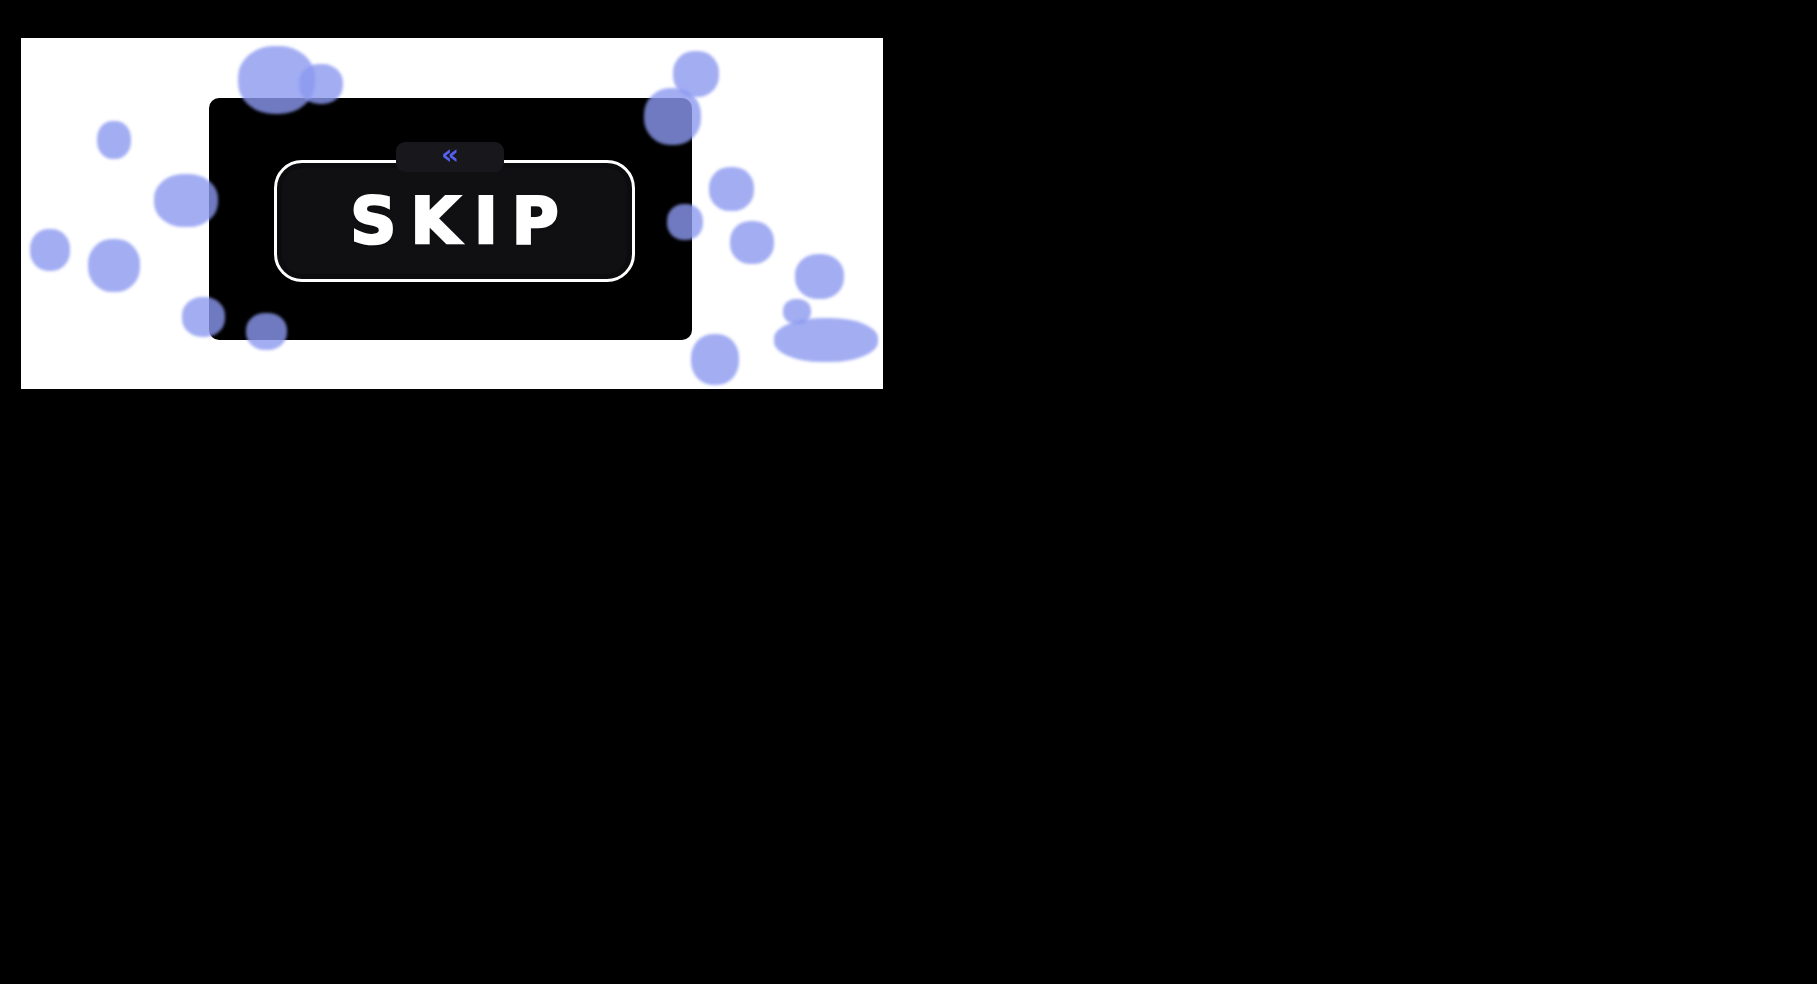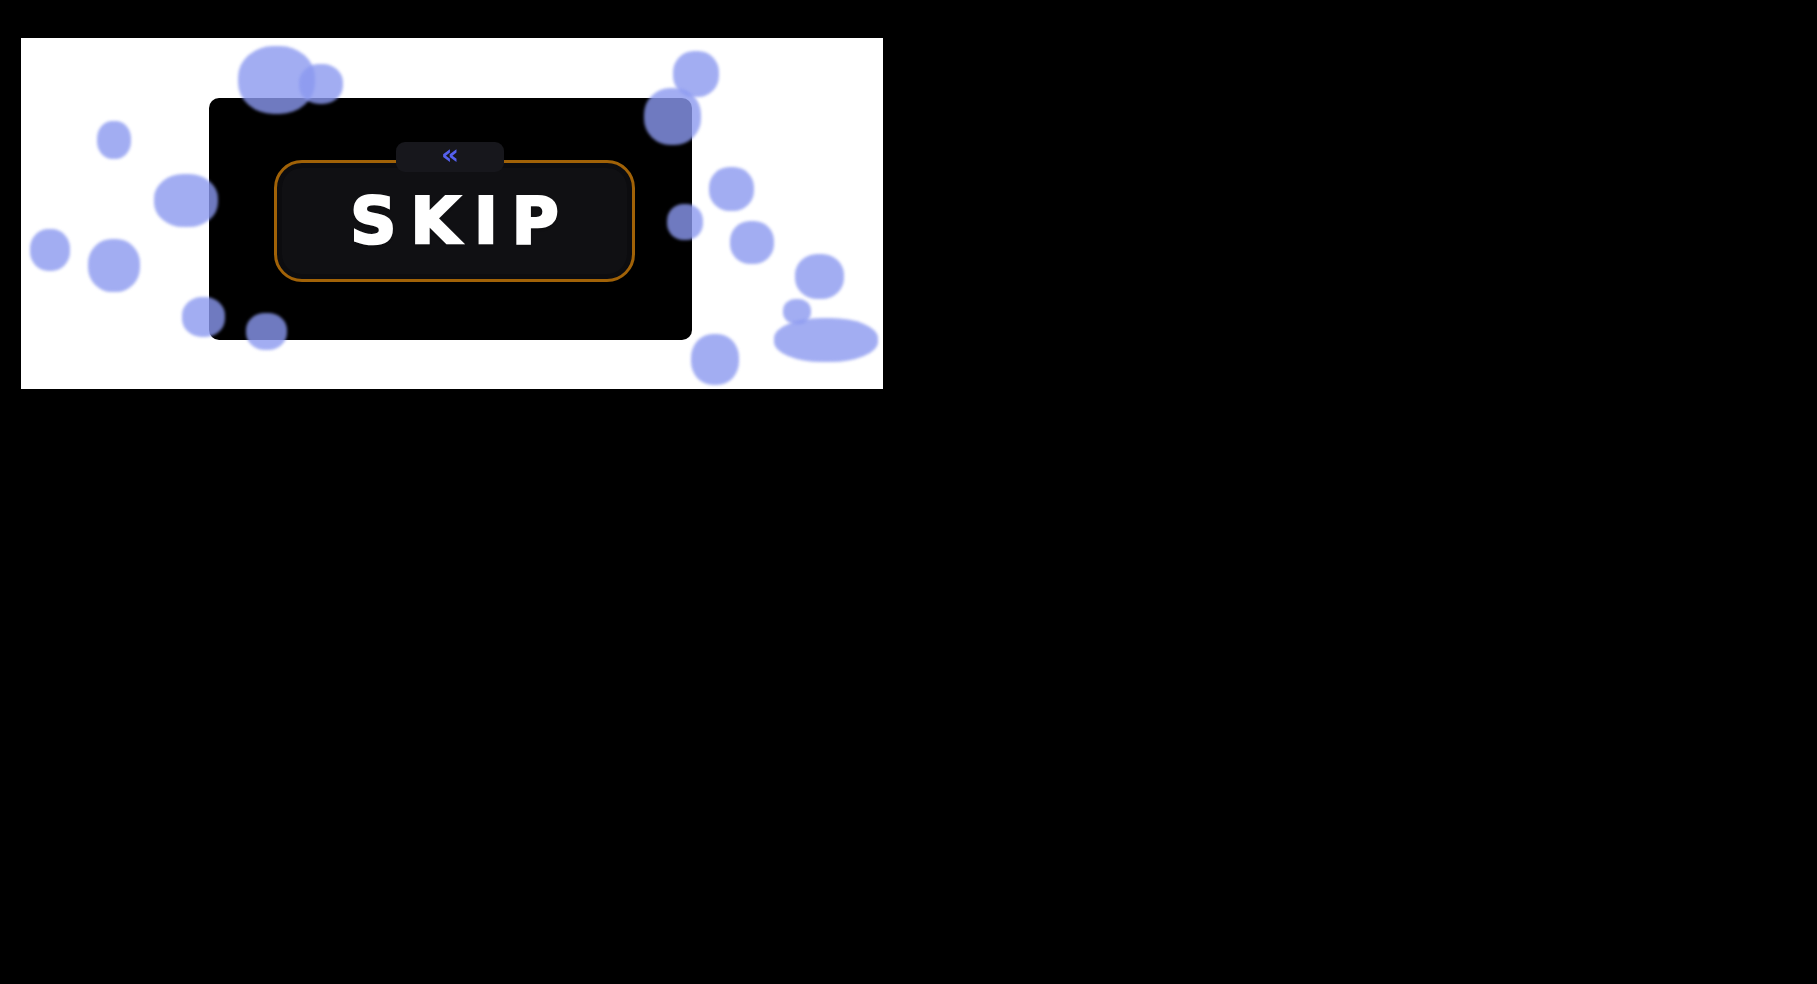--- a/index.html
+++ b/index.html
@@ -59,21 +59,21 @@
     transform: translateY(-2px);
   }
   
   .skip-btn {
     position: absolute;
     left: 65px;
     top: 62px;
     width: 355px;
     height: 116px;
     background: #101013;
-    border: 3px solid #a16207;
+    border: 3px solid #ffffff;
     border-radius: 28px;
     box-shadow: 0 6px 14px rgba(0,0,0,0.55), inset 0 0 0 5px #0c0c0f;
     display: flex;
     align-items: center;
     justify-content: center;
     z-index: 2;
     cursor: pointer;
   }
   .skip-label {
     color: #ffffff;

